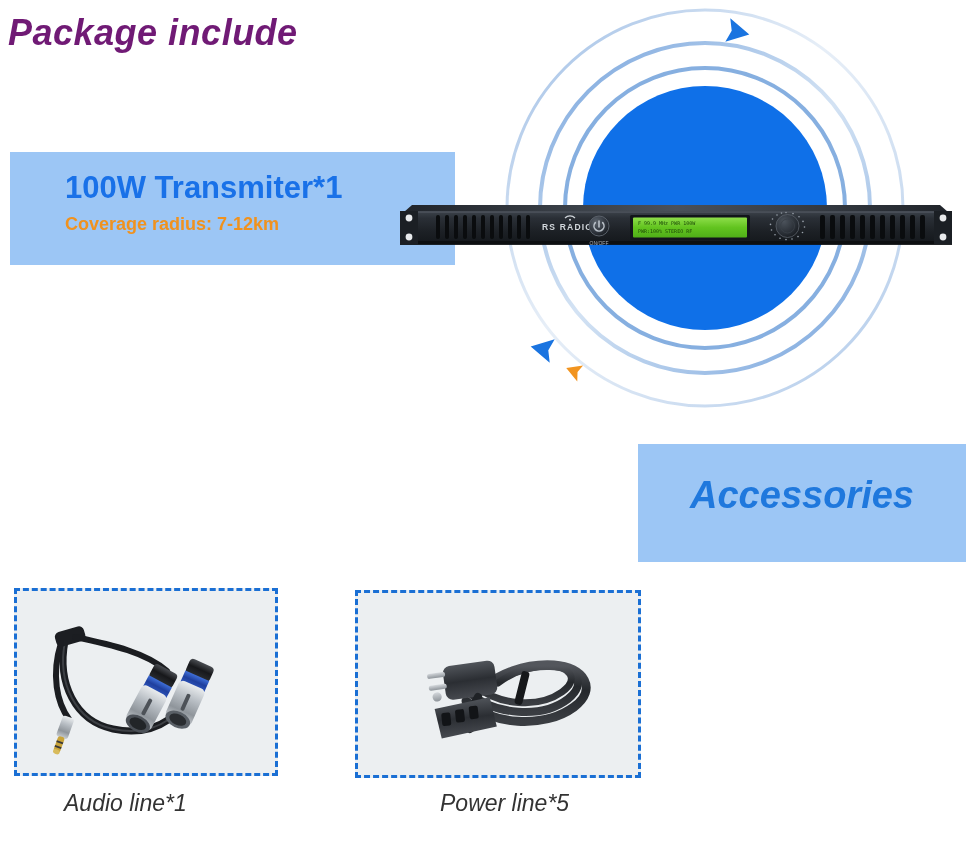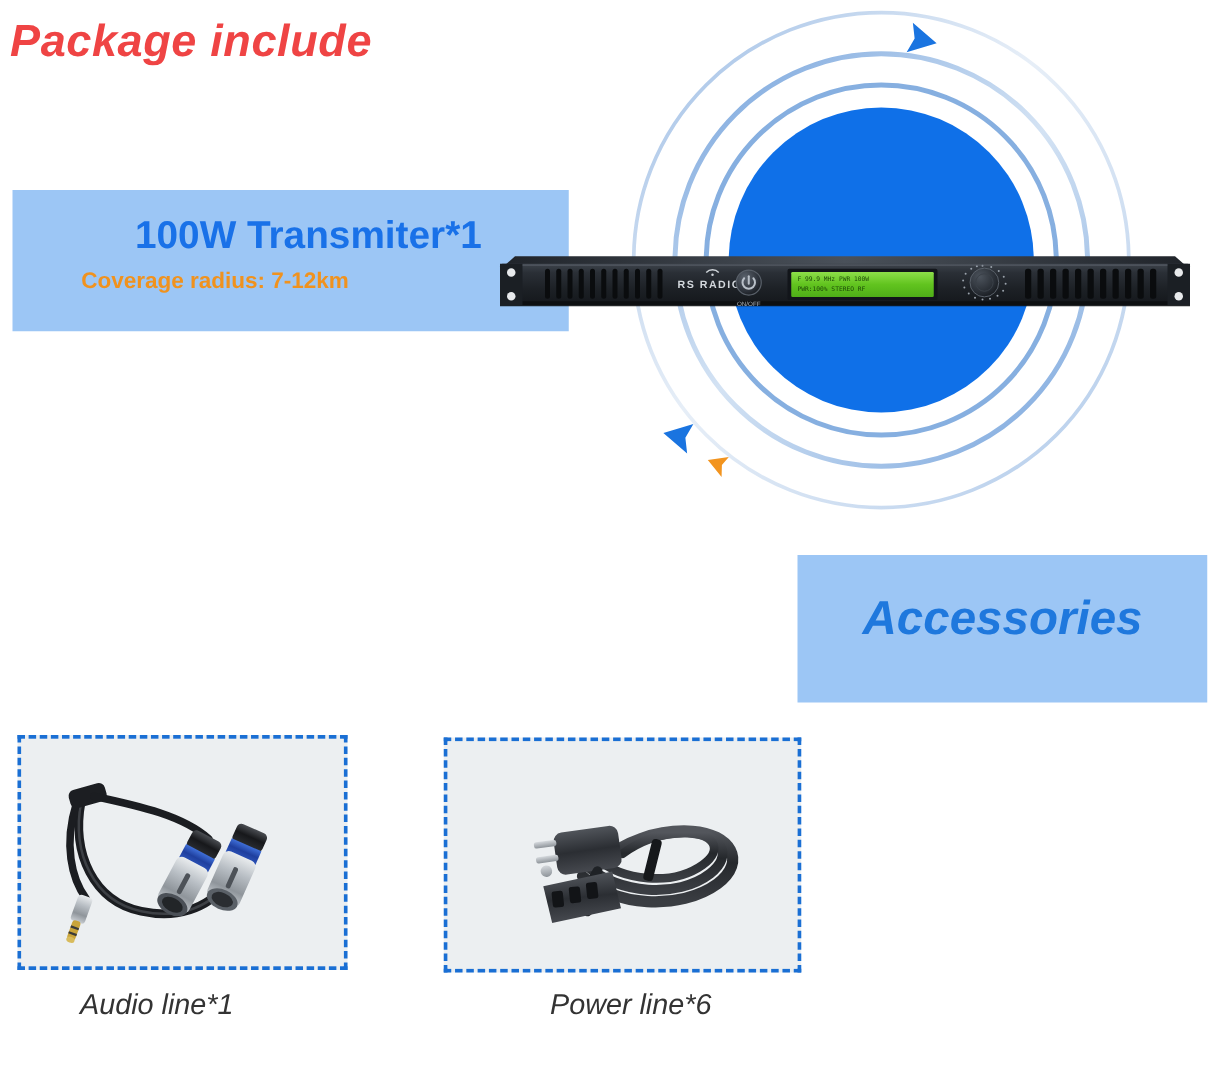--- a/index.html
+++ b/index.html
@@ -6,35 +6,35 @@
   body{
     width:966px;height:866px;position:relative;overflow:hidden;
     font-family:"Liberation Sans","DejaVu Sans",sans-serif;
   }
   .stage{position:absolute;inset:0;background:#fff;}
 
   
   #page-title{
     position:absolute;left:8px;top:12px;
     font-size:36px;font-weight:bold;font-style:italic;
-    color:#ef4444;letter-spacing:.5px;white-space:nowrap;
+    color:#701a75;letter-spacing:.5px;white-space:nowrap;
   }
 
   
   .waves{position:absolute;left:452px;top:2px;width:510px;height:412px;}
   .waves svg{display:block;width:100%;height:100%;}
 
   
   #transmitter-label-box{
     position:absolute;left:10px;top:152px;width:445px;height:113px;
     background:#9cc6f5;
   }
   #transmitter-title{
     position:absolute;left:55px;top:18px;
-    font-size:31px;font-weight:bold;color:#1971e8;white-space:nowrap;margin-left:43px;
+    font-size:31px;font-weight:bold;color:#1971e8;white-space:nowrap;
   }
   #transmitter-subtitle{
     position:absolute;left:55px;top:62px;
     font-size:18px;font-weight:bold;color:#f0921e;white-space:nowrap;
   }
 
   
   .device{position:absolute;left:396px;top:196px;width:560px;height:56px;}
   .device svg{display:block;width:100%;height:100%;}
 
@@ -330,16 +330,16 @@
       <g transform="translate(76,110) rotate(-6)">
         <path d="M0,6 L56,0 L60,30 L4,36 Z" fill="url(#plugBodyG)"></path>
         <rect x="6" y="11" width="9" height="13" rx="2" fill="#121417"></rect>
         <rect x="20" y="9" width="9" height="13" rx="2" fill="#121417"></rect>
         <rect x="34" y="7" width="9" height="13" rx="2" fill="#121417"></rect>
       </g>
     </svg>
   </div>
 
   <div class="caption" id="audio-caption">Audio line*1</div>
-  <div class="caption" id="power-caption">Power line*6</div>
+  <div class="caption" id="power-caption">Power line*5</div>
 
 
 </div>
 
 </body></html>

